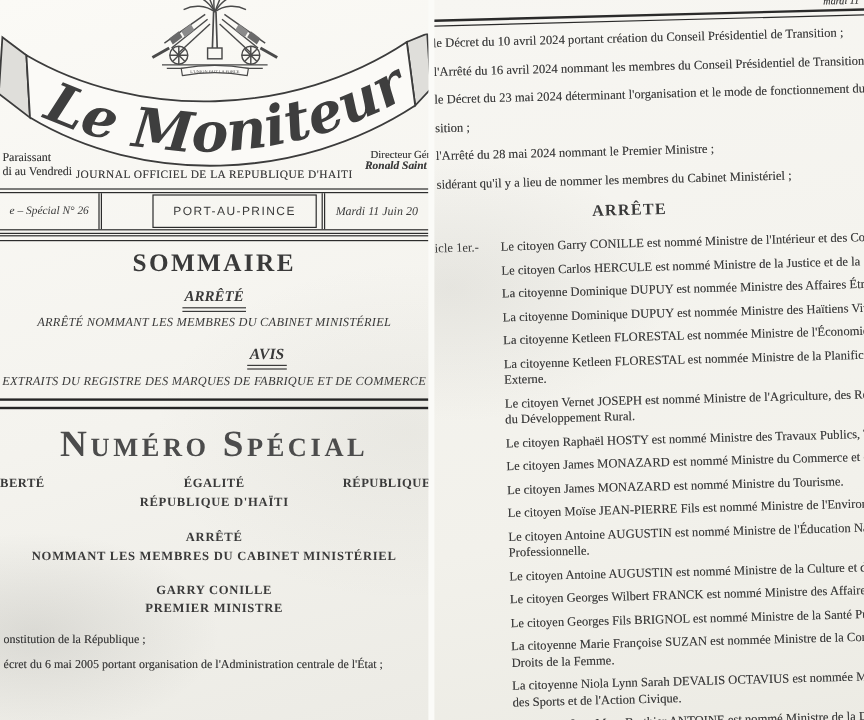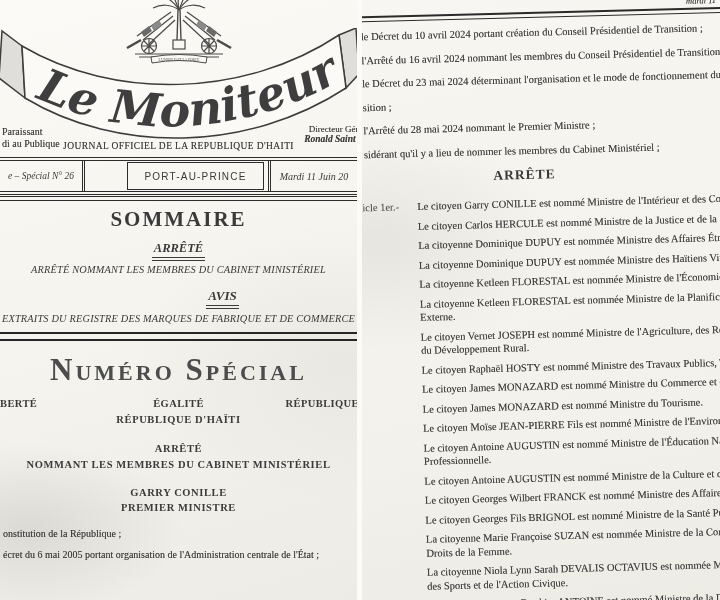--- a/index.html
+++ b/index.html
@@ -118,21 +118,21 @@
         <path d="M24,18 C116,72 246,70 341,7 L348,60 C250,124 120,126 27,70 Z" fill="#fbfaf7"></path>
       </g>
       <path id="title-arc" d="M30,66 C128,114 248,108 346,50" fill="none"></path>
       <text font-family="DejaVu Serif, Liberation Serif, serif" font-style="italic" font-weight="bold" font-size="46" fill="#3e3e3e">
         <textPath href="#title-arc" startOffset="8">Le Moniteur</textPath>
       </text>
     </svg>
 
     <div class="abs info-sm soft" style="left:2px;top:126px;">
       <div>Paraissant</div>
-      <div>di au Publique</div>
+      <div>di au Vendredi</div>
     </div>
     <div class="abs ctr journal-line soft" style="top:141px;">JOURNAL OFFICIEL DE LA REPUBLIQUE D'HAITI</div>
     <div class="abs" style="right:-10px;top:124px;text-align:right;">
       <div class="dir1 nowrap soft">Directeur Génér</div>
       <div class="dir2 nowrap soft">Ronald Saint Je</div>
     </div>
 
     <div class="band">
       <div class="band-cell cell-l">e  –  Spécial N° 26</div>
       <div class="band-cell cell-c">

